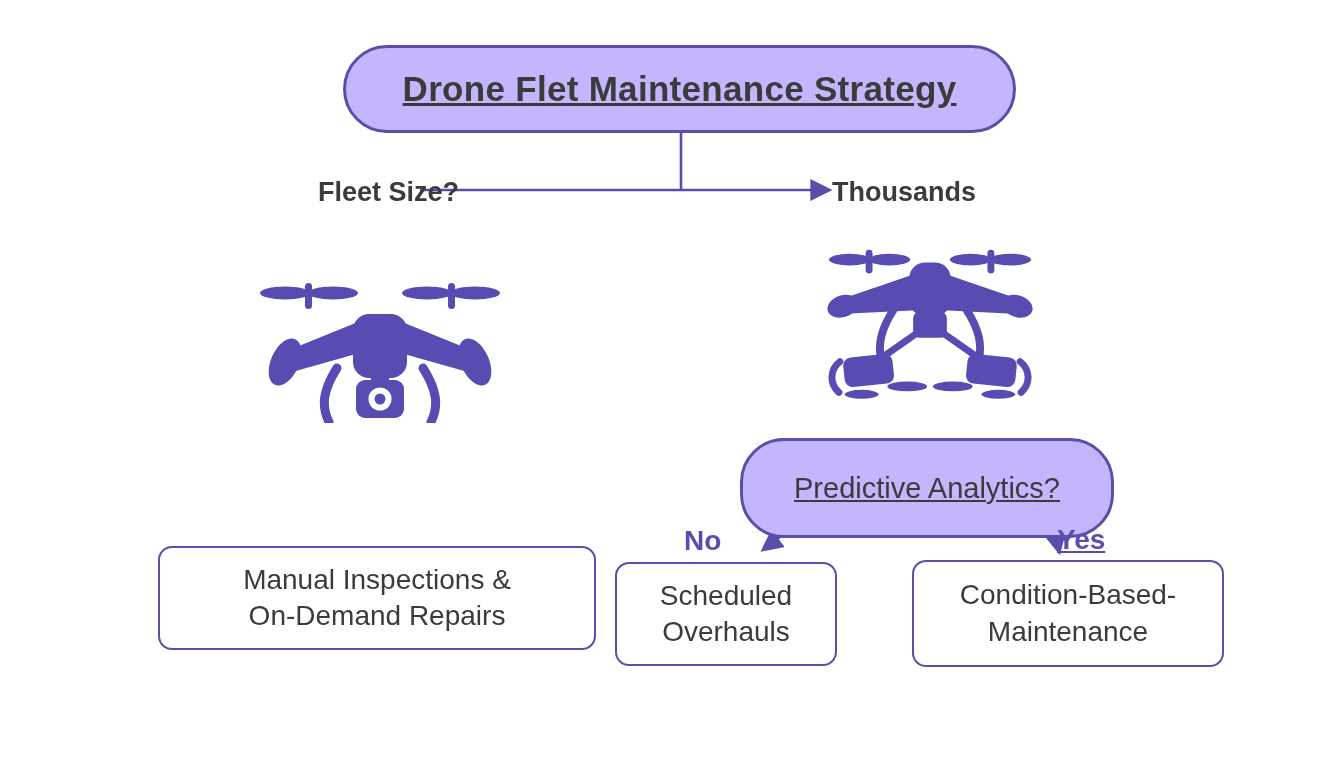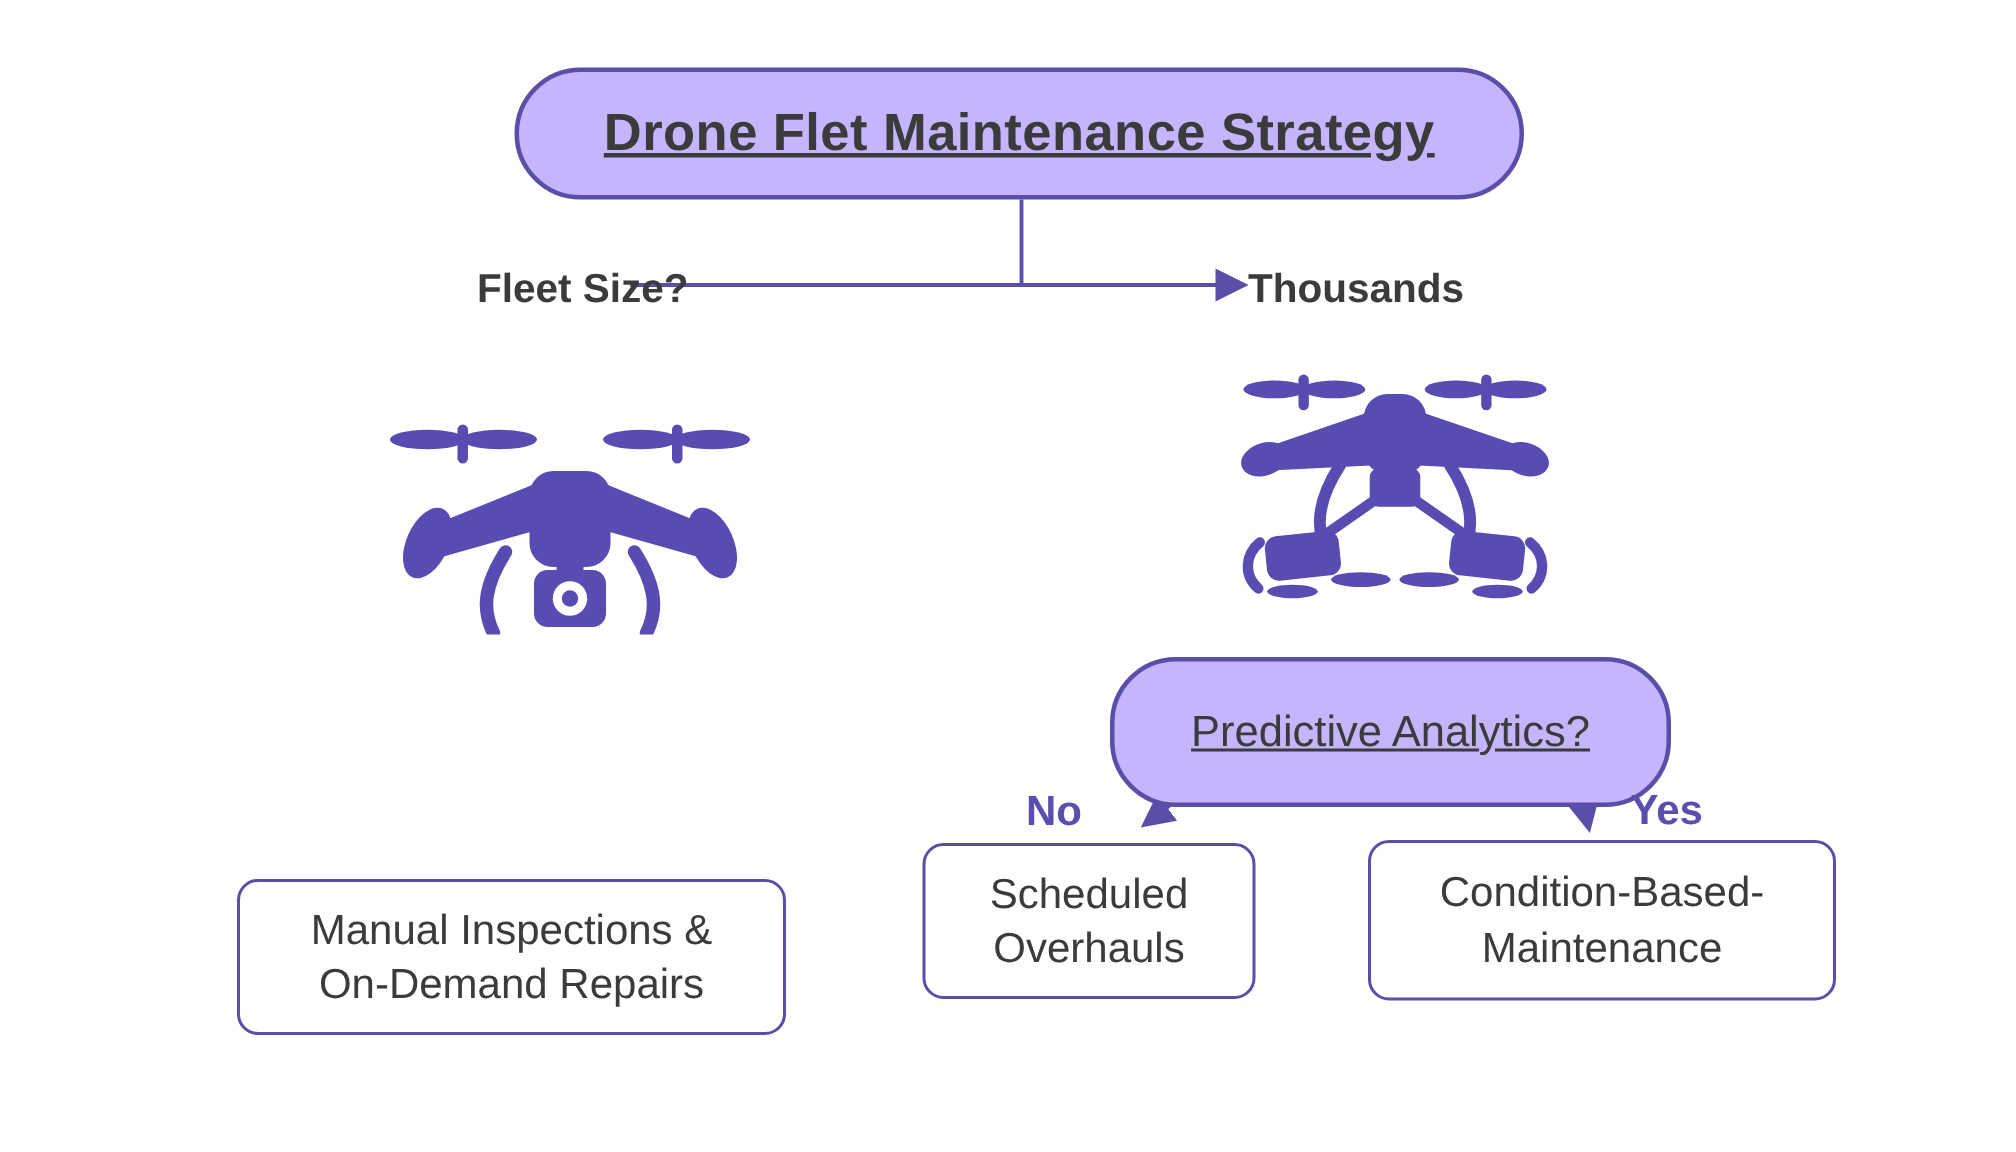--- a/index.html
+++ b/index.html
@@ -21,27 +21,27 @@
     position:absolute;border:3px solid var(--accent);border-radius:44px;background:#c4b5fd;
     display:flex;align-items:center;justify-content:center;text-align:center;box-sizing:border-box;text-decoration:underline;
   }
   .pill.title{left:343px;top:45px;width:673px;height:88px;font-size:35px;font-weight:bold;letter-spacing:.3px;}
   .pill.decision{left:740px;top:427px;width:374px;height:100px;font-size:29px;font-weight:500;margin-top:11px;}
   .lbl{position:absolute;font-size:27px;font-weight:700;color:var(--text);white-space:nowrap;}
   .lbl.q{left:318px;top:177px;}
   .lbl.a{left:832px;top:177px;}
   .edge-label{position:absolute;font-size:28px;font-weight:600;color:var(--label);white-space:nowrap;}
   .edge-label.no{left:684px;top:525px;}
-  .edge-label.yes{left:1087px;top:524px;}
+  .edge-label.yes{left:1057px;top:524px;text-decoration:underline;}
   .outcome{
     position:absolute;border:2.5px solid var(--accent);border-radius:14px;background:#fff;
     display:flex;align-items:center;justify-content:center;text-align:center;box-sizing:border-box;
     font-size:28px;font-weight:500;line-height:1.3;white-space:pre-line;
   }
-  .outcome.left{left:158px;top:546px;width:366px;height:104px;margin-top:40px;}
+  .outcome.left{left:158px;top:546px;width:438px;height:104px;}
   .outcome.no{left:615px;top:562px;width:222px;height:104px;}
   .outcome.yes{left:912px;top:560px;width:312px;height:107px;}
   .drone{position:absolute;}
   .drone .f{fill:var(--drone);}
   .drone .s{stroke:var(--drone);fill:none;stroke-linecap:round;}
   .drone.cam{left:255px;top:278px;}
   .drone.scan{left:826px;top:246px;}
 </style>
 </head>
 <body>

